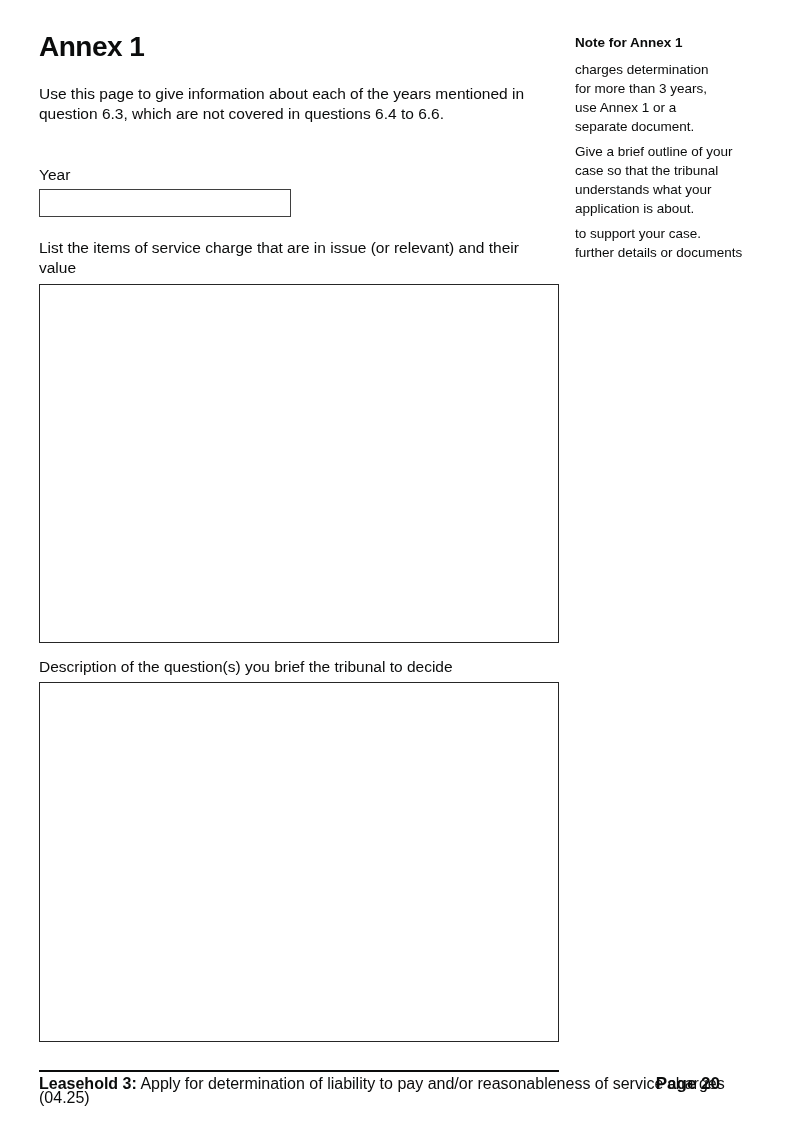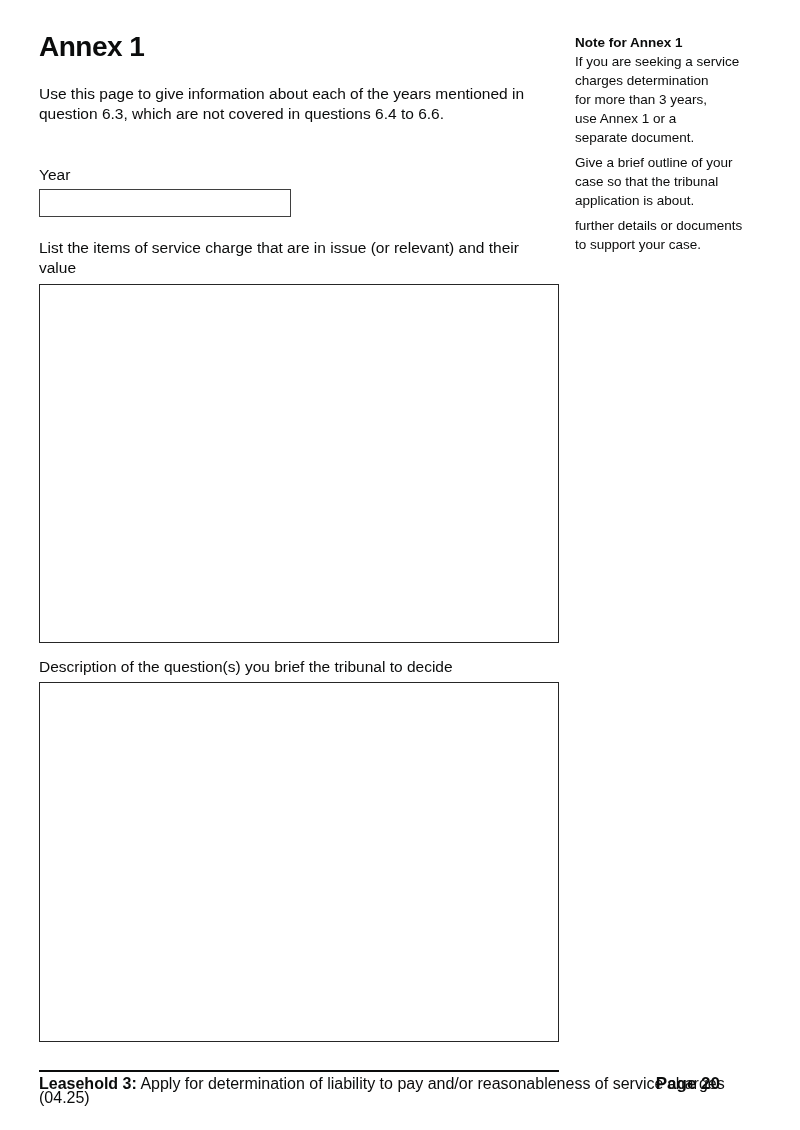--- a/index.html
+++ b/index.html
@@ -57,20 +57,21 @@
 
   .note-sidebar {
     position: absolute;
     left: 575px; top: 34px;
     width: 200px;
   }
   .note-title {
     font-size: 13.5px;
     font-weight: 700;
     line-height: 18px;
+    margin-bottom: 8px;
   }
   .note-para {
     font-size: 13.5px;
     line-height: 19px;
     margin-bottom: 6px;
   }
 
   .page-number {
     position: absolute;
     right: 40px; top: 1076px;
@@ -114,34 +115,34 @@
     <div>value</div>
   </div>
   <textarea class="big-box box-items" value="" style=""></textarea>
 
   <div class="desc-label body-text">Description of the question(s) you brief the tribunal to decide</div>
   <textarea class="big-box box-description" value="" style=""></textarea>
 
   <aside class="note-sidebar">
     <div class="note-title">Note for Annex 1</div>
     <div class="note-para">
-      <div>If you are seeking a service</div>
       <div>charges determination</div>
       <div>for more than 3 years,</div>
       <div>use Annex 1 or a</div>
       <div>separate document.</div>
     </div>
     <div class="note-para">
       <div>Give a brief outline of your</div>
       <div>case so that the tribunal</div>
+      <div>understands what your</div>
       <div>application is about.</div>
     </div>
     <div class="note-para">
+      <div>to support your case.</div>
       <div>further details or documents</div>
-      <div>to support your case.</div>
     </div>
   </aside>
 
   <div class="page-number">Page 20</div>
 
   <div class="footer-rule"></div>
   <div class="footer-text">
     <strong>Leasehold 3:</strong><span> Apply for determination of liability to pay and/or reasonableness of service charges (04.25)</span>
   </div>
 

